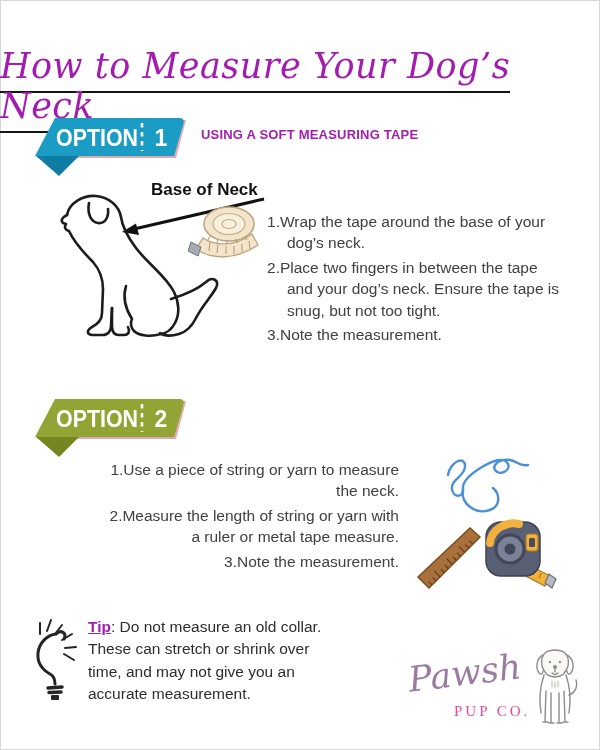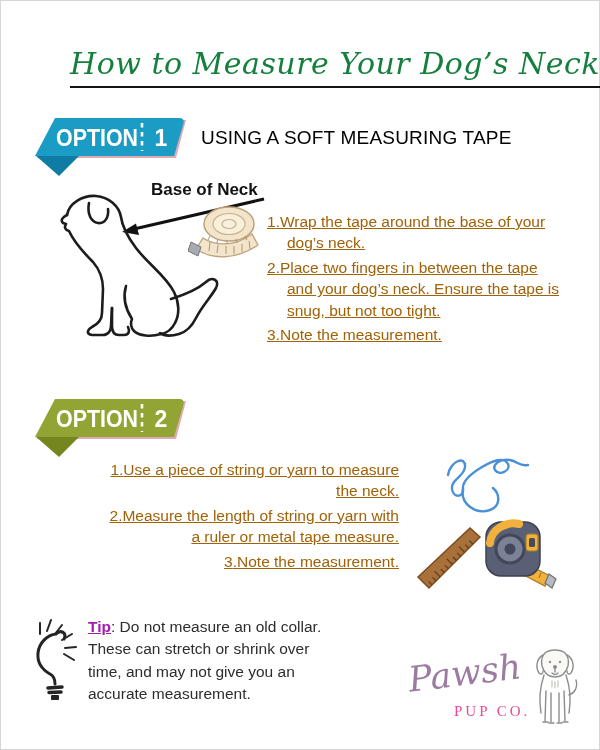--- a/index.html
+++ b/index.html
@@ -1,25 +1,25 @@
 <!DOCTYPE html>
 <html><head>
 <meta charset="utf-8">
 <style>
   html,body{margin:0;padding:0;background:#ffffff;}
   .page{position:relative;width:600px;height:750px;background:#fff;overflow:hidden;
         font-family:"Liberation Sans",sans-serif;box-shadow:inset 0 0 0 1px #d6d6d6;}
-  .title{position:absolute;top:46px;left:0;width:100%;text-align:right;
-         font-family:"DejaVu Serif",serif;font-style:italic;font-size:30px;color:#15803d;}
+  .title{position:absolute;top:46px;left:0;width:100%;text-align:left;
+         font-family:"DejaVu Serif",serif;font-style:italic;font-size:35px;color:#a21caf;}
   .title span{border-bottom:2.5px solid #141414;padding-bottom:5px;letter-spacing:0.5px;}
-  .opt-heading{position:absolute;font-size:19px;font-weight:normal;color:#000000;letter-spacing:0.2px;}
+  .opt-heading{position:absolute;font-size:13px;font-weight:bold;color:#a21caf;letter-spacing:0.2px;}
   .h1pos{left:201px;top:127px;} .h2pos{left:201px;top:408px;}
   .callout{position:absolute;left:151px;top:180px;font-size:17px;font-weight:bold;color:#111;}
-  .steps{position:absolute;margin:0;padding:0;list-style:none;font-size:15.5px;color:#a16207;
-         line-height:1.38;counter-reset:step;text-decoration:underline;}
+  .steps{position:absolute;margin:0;padding:0;list-style:none;font-size:15.5px;color:#404040;
+         line-height:1.38;counter-reset:step;}
   .steps li{counter-increment:step;padding-left:20px;text-indent:-20px;margin-bottom:3px;}
   .steps li::before{content:counter(step) ".";}
   .s1pos{left:267px;top:211px;width:300px;} .s2pos{left:99px;top:459px;width:300px;text-align:right;}
   .abs{position:absolute;}
   .tip{position:absolute;left:88px;top:616px;width:256px;font-size:15.5px;line-height:1.45;color:#2d2d2d;}
   .tip b{color:#a21caf;text-decoration:underline;}
   .logo{position:absolute;left:408px;top:645px;width:180px;height:100px;}
   .logo-name{position:absolute;left:0;top:8px;font-family:"DejaVu Serif",serif;font-style:italic;
              font-size:35px;color:#9c7ba1;transform:rotate(-7deg);}
   .logo-sub{position:absolute;left:46px;top:58px;font-family:"Liberation Serif",serif;

